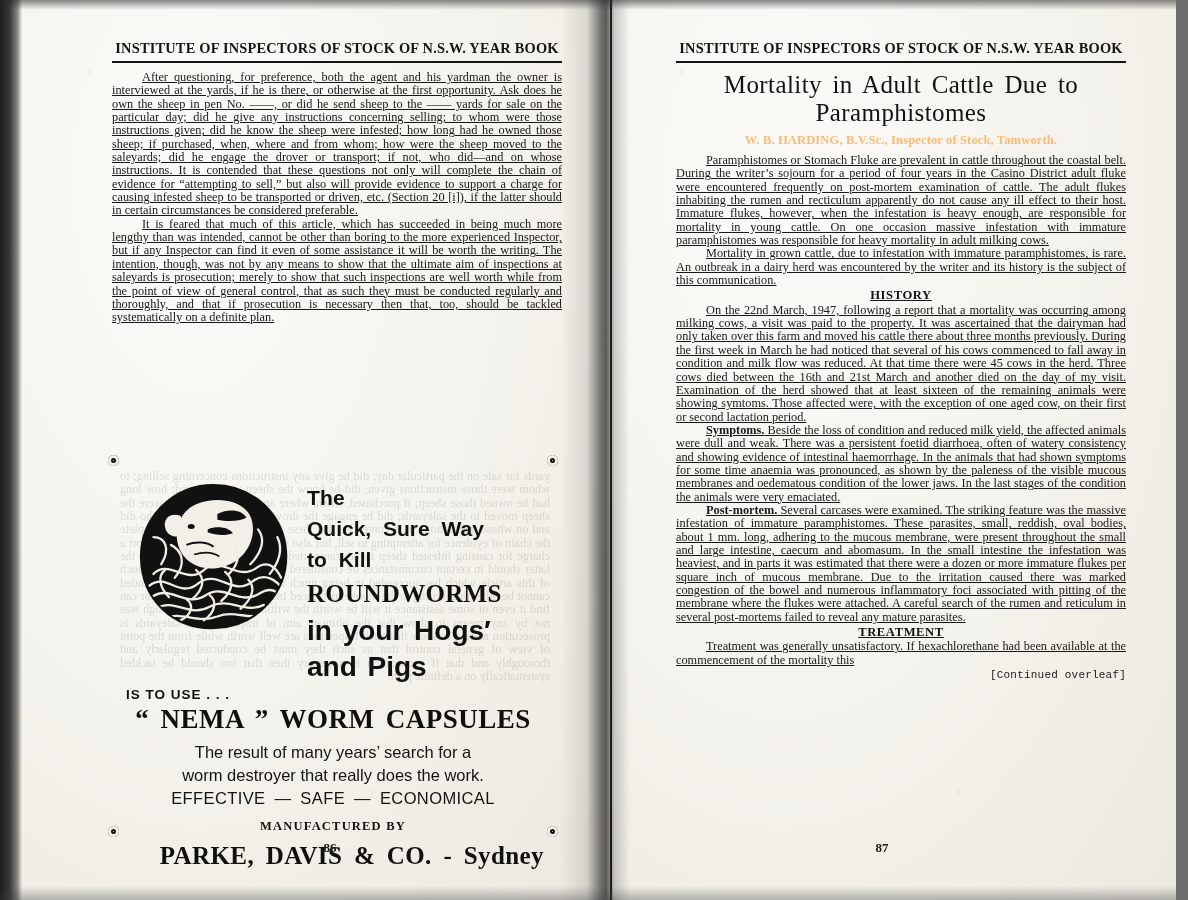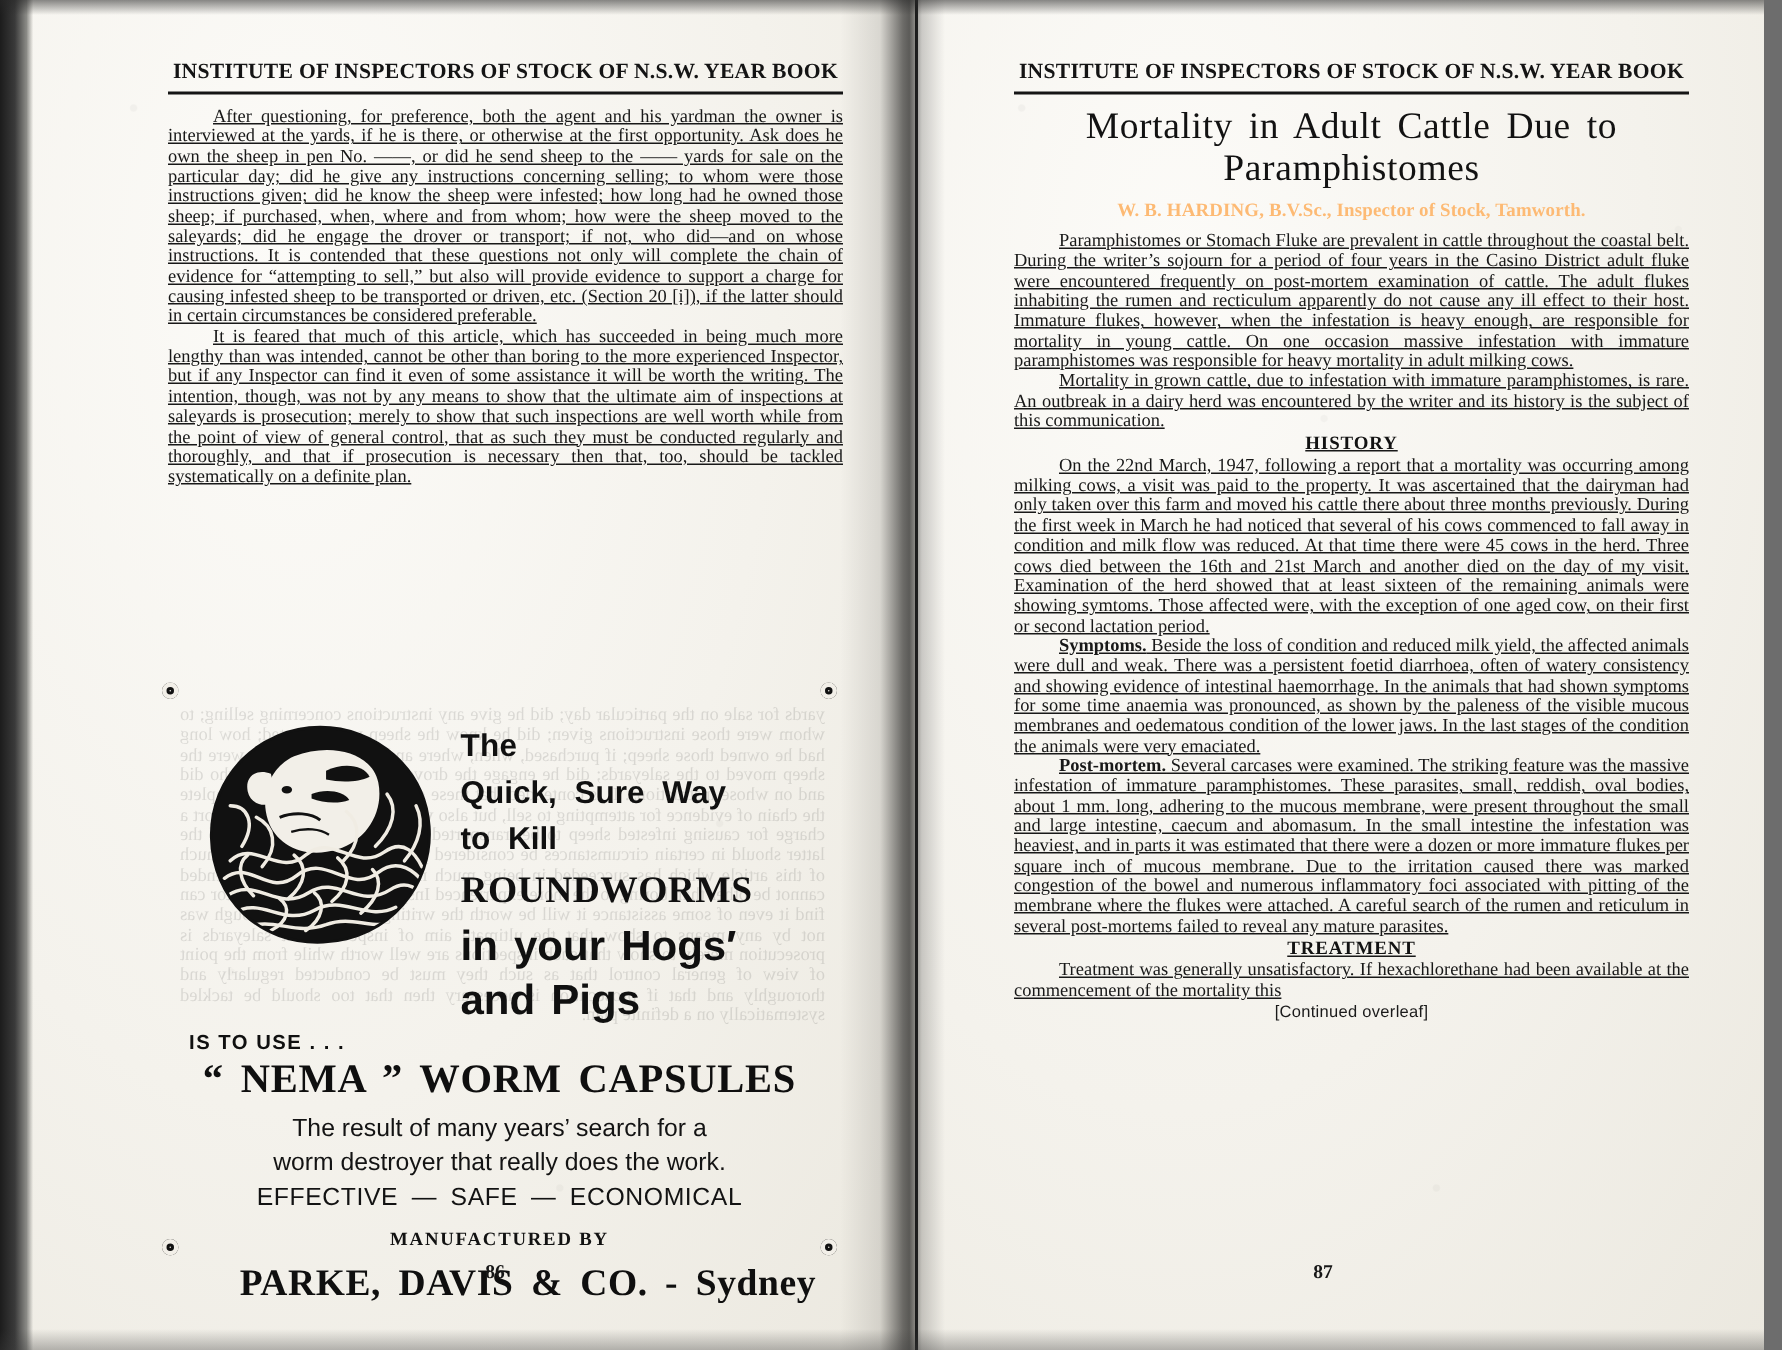--- a/index.html
+++ b/index.html
@@ -119,23 +119,23 @@
     font-weight:bold;
     font-size:12.6px;
     text-align:center;
     letter-spacing:.6px;
     color:#121212;
     margin:2px 0 1px 0;
   }
   .runin{font-weight:bold;}
 
   .continued{
-    font-family:Liberation Sans, sans-serif;
+    font-family:Liberation Mono, monospace;
     font-size:11px;
-    text-align:center;
+    text-align:right;
     color:#1a1a1a;
     margin-top:2px;
     letter-spacing:.2px;
   }
   .folio{
     position:absolute;
     font-family:"Liberation Serif", serif;
     font-weight:bold;
     font-size:13px;
     color:#171717;

